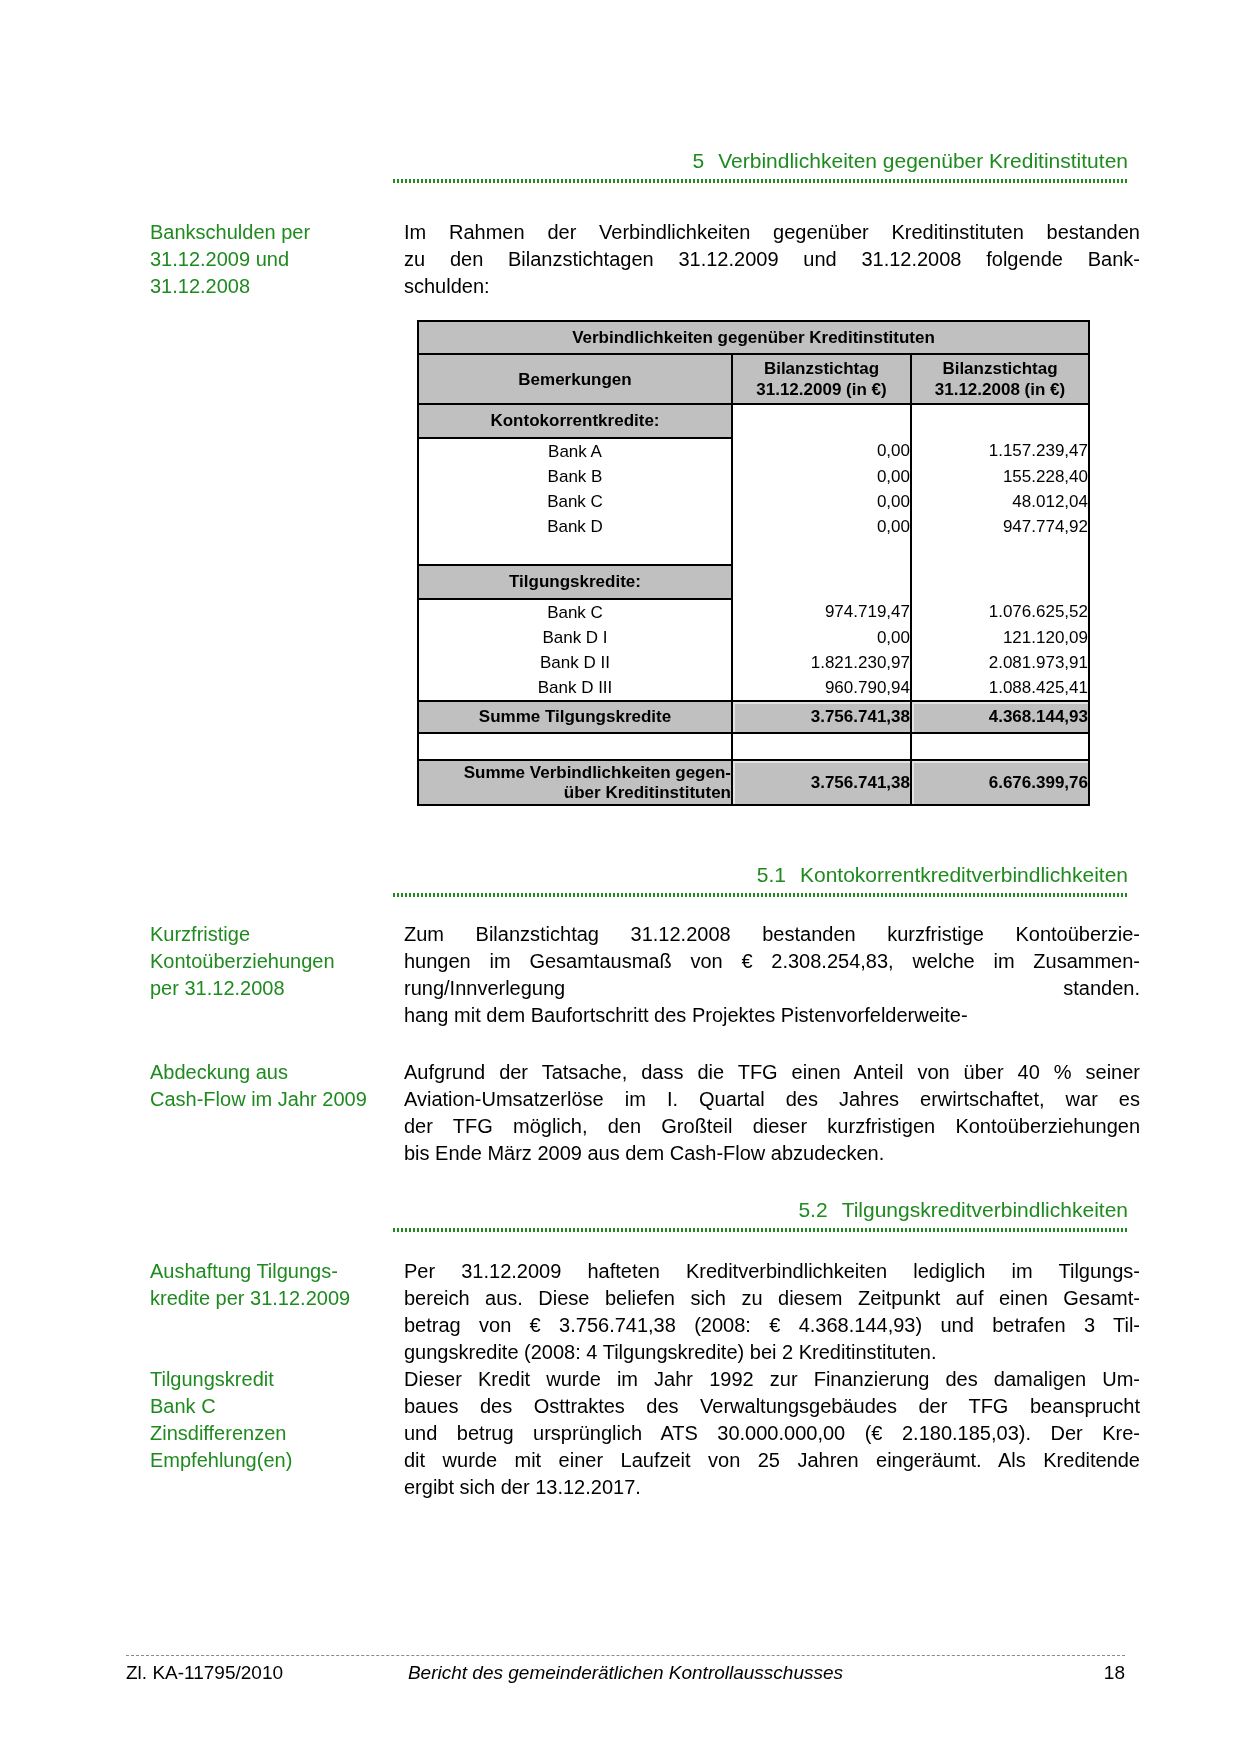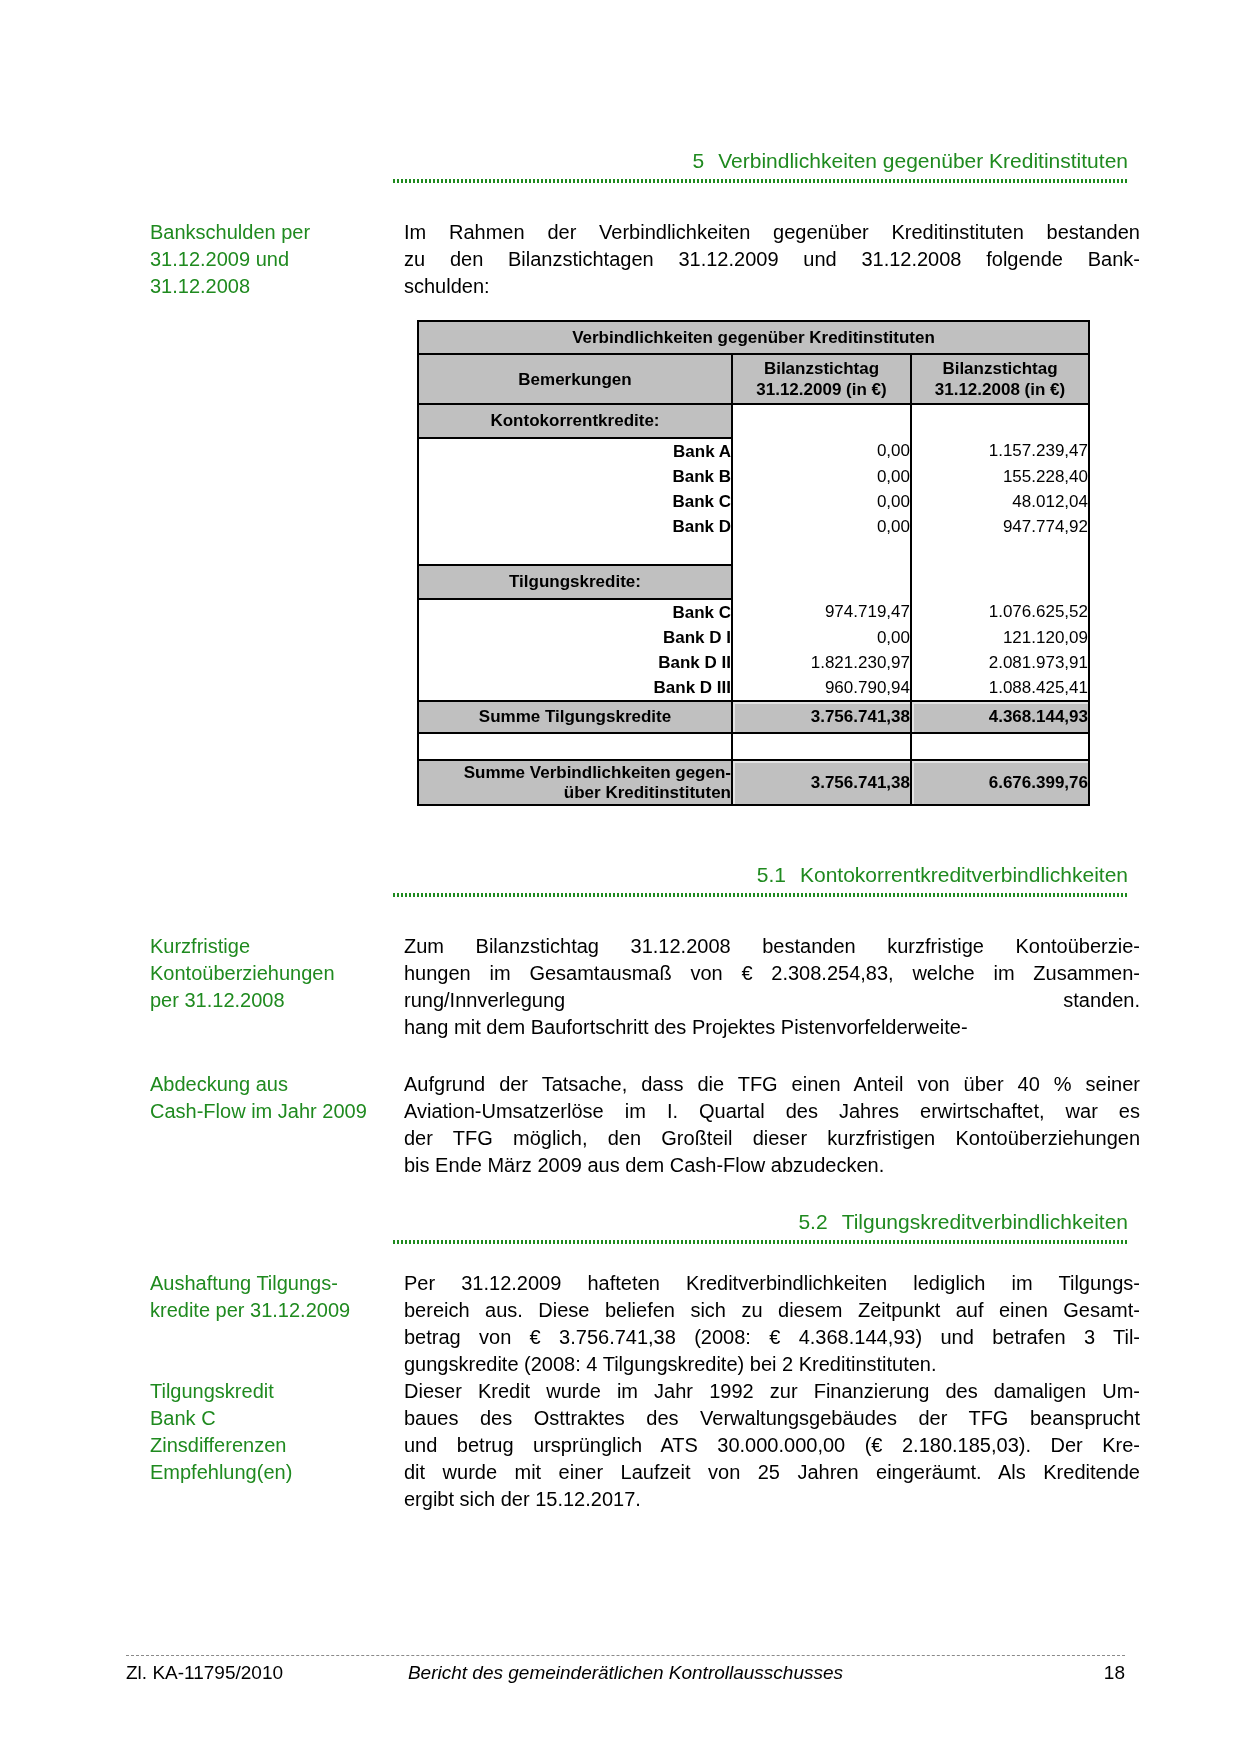--- a/index.html
+++ b/index.html
@@ -20,41 +20,41 @@
 
   
   .block{display:flex;align-items:flex-start;gap:12px;}
   .block .label{width:242px;flex:0 0 242px;color:var(--green);
     font-size:20px;line-height:27px;}
   .block .para{width:736px;flex:0 0 736px;font-size:20px;line-height:27px;}
   .para .line{text-align:justify;text-align-last:justify;}
   .para .line:last-child{text-align-last:left;}
 
   .mt-intro{margin-top:36px;}
-  .mt-b1{margin-top:36px;}
+  .mt-b1{margin-top:24px;}
   .mt-b2{margin-top:30px;}
   .mt-b3{margin-top:26px;}
   .mt-b4{}
   .h51{margin-top:56px;}
   .h52{margin-top:30px;}
 
   
   #fin-table{border-collapse:collapse;table-layout:fixed;margin-top:20px;margin-left:267px;
     width:671px;border:2px solid #000;font-size:17px;}
   #fin-table td{border-left:2px solid #000;border-right:2px solid #000;padding:0;
     vertical-align:middle;overflow:hidden;}
   .t-title td{height:31px;background:var(--tgray);font-weight:bold;text-align:center;
     border-bottom:2px solid #000;}
   .t-head td{height:48px;background:var(--tgray);font-weight:bold;text-align:center;
     border-bottom:2px solid #000;line-height:21px;}
   .t-glabel td.c0{height:32px;background:var(--tgray);font-weight:bold;text-align:center;
     border-top:2px solid #000;border-bottom:2px solid #000;}
   .t-glabel td{height:32px;}
   .t-bank td{height:25px;}
-  .t-bank td.c0{text-align:right;padding-left:9px;font-weight:bold;}
+  .t-bank td.c0{text-align:center;padding-left:9px;}
   td.val{text-align:right;padding-right:36px;}
   .t-summe td{height:30px;background:var(--tgray);font-weight:bold;
     border-top:2px solid #000;border-bottom:2px solid #000;text-align:center;}
   .t-summe td.val,.t-total td.val{text-align:right;
     box-shadow:inset 2px 2px 0 rgba(255,255,255,.55);}
   .t-spacer td{height:25px;background:#fff;}
   .t-total td{height:43px;background:var(--tgray);font-weight:bold;
     border-top:2px solid #000;text-align:right;line-height:20px;}
 
   
@@ -240,21 +240,21 @@
         <div class="line">Tilgungskredit</div>
         <div class="line">Bank C</div>
         <div class="line">Zinsdifferenzen</div>
         <div class="line">Empfehlung(en)</div>
       </div>
     <div class="para">
         <div class="line">Dieser Kredit wurde im Jahr 1992 zur Finanzierung des damaligen Um-</div>
         <div class="line">baues des Osttraktes des Verwaltungsgebäudes der TFG beansprucht</div>
         <div class="line">und betrug ursprünglich ATS 30.000.000,00 (€ 2.180.185,03). Der Kre-</div>
         <div class="line">dit wurde mit einer Laufzeit von 25 Jahren eingeräumt. Als Kreditende</div>
-        <div class="line">ergibt sich der 15.12.2017.</div>
+        <div class="line">ergibt sich der 13.12.2017.</div>
       </div>
   </div>
 
 </div>
 
 <div class="footer">
   <div class="f-left">Zl. KA-11795/2010</div>
   <div class="f-center">Bericht des gemeinderätlichen Kontrollausschusses</div>
   <div class="f-right">18</div>
 </div>

